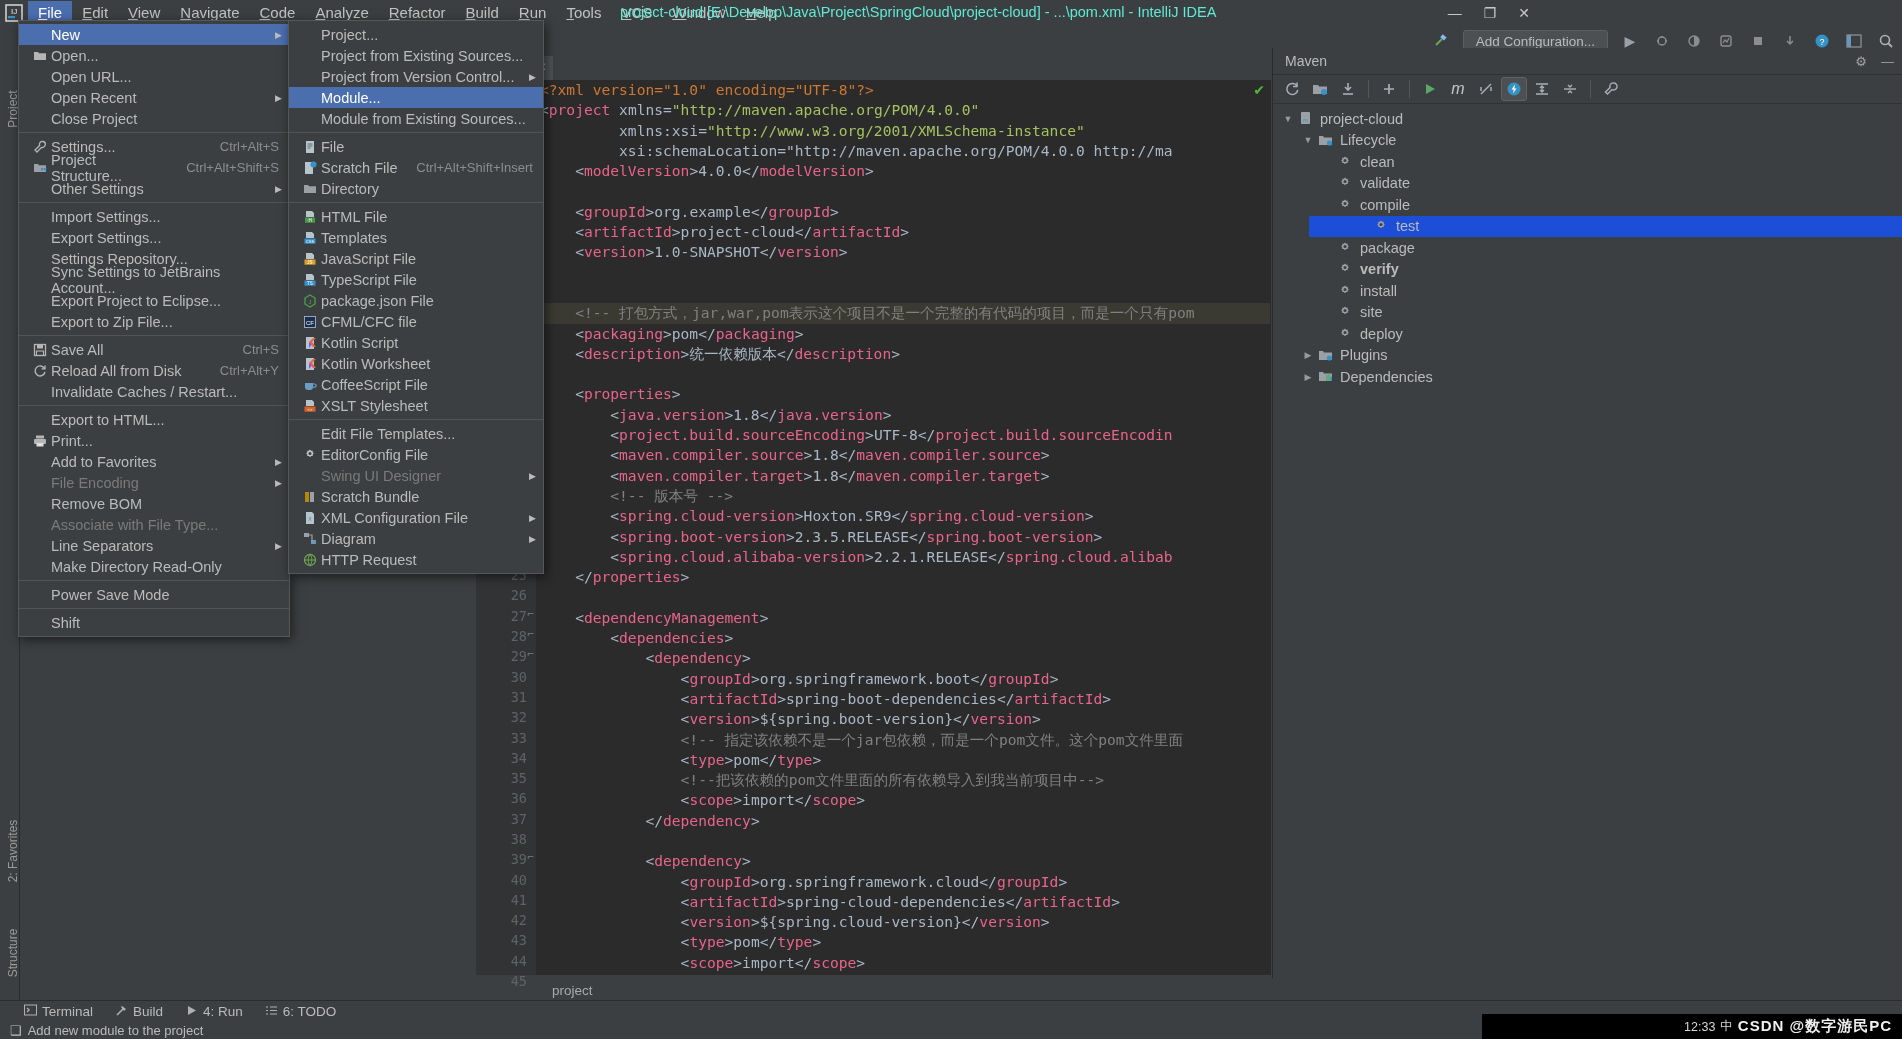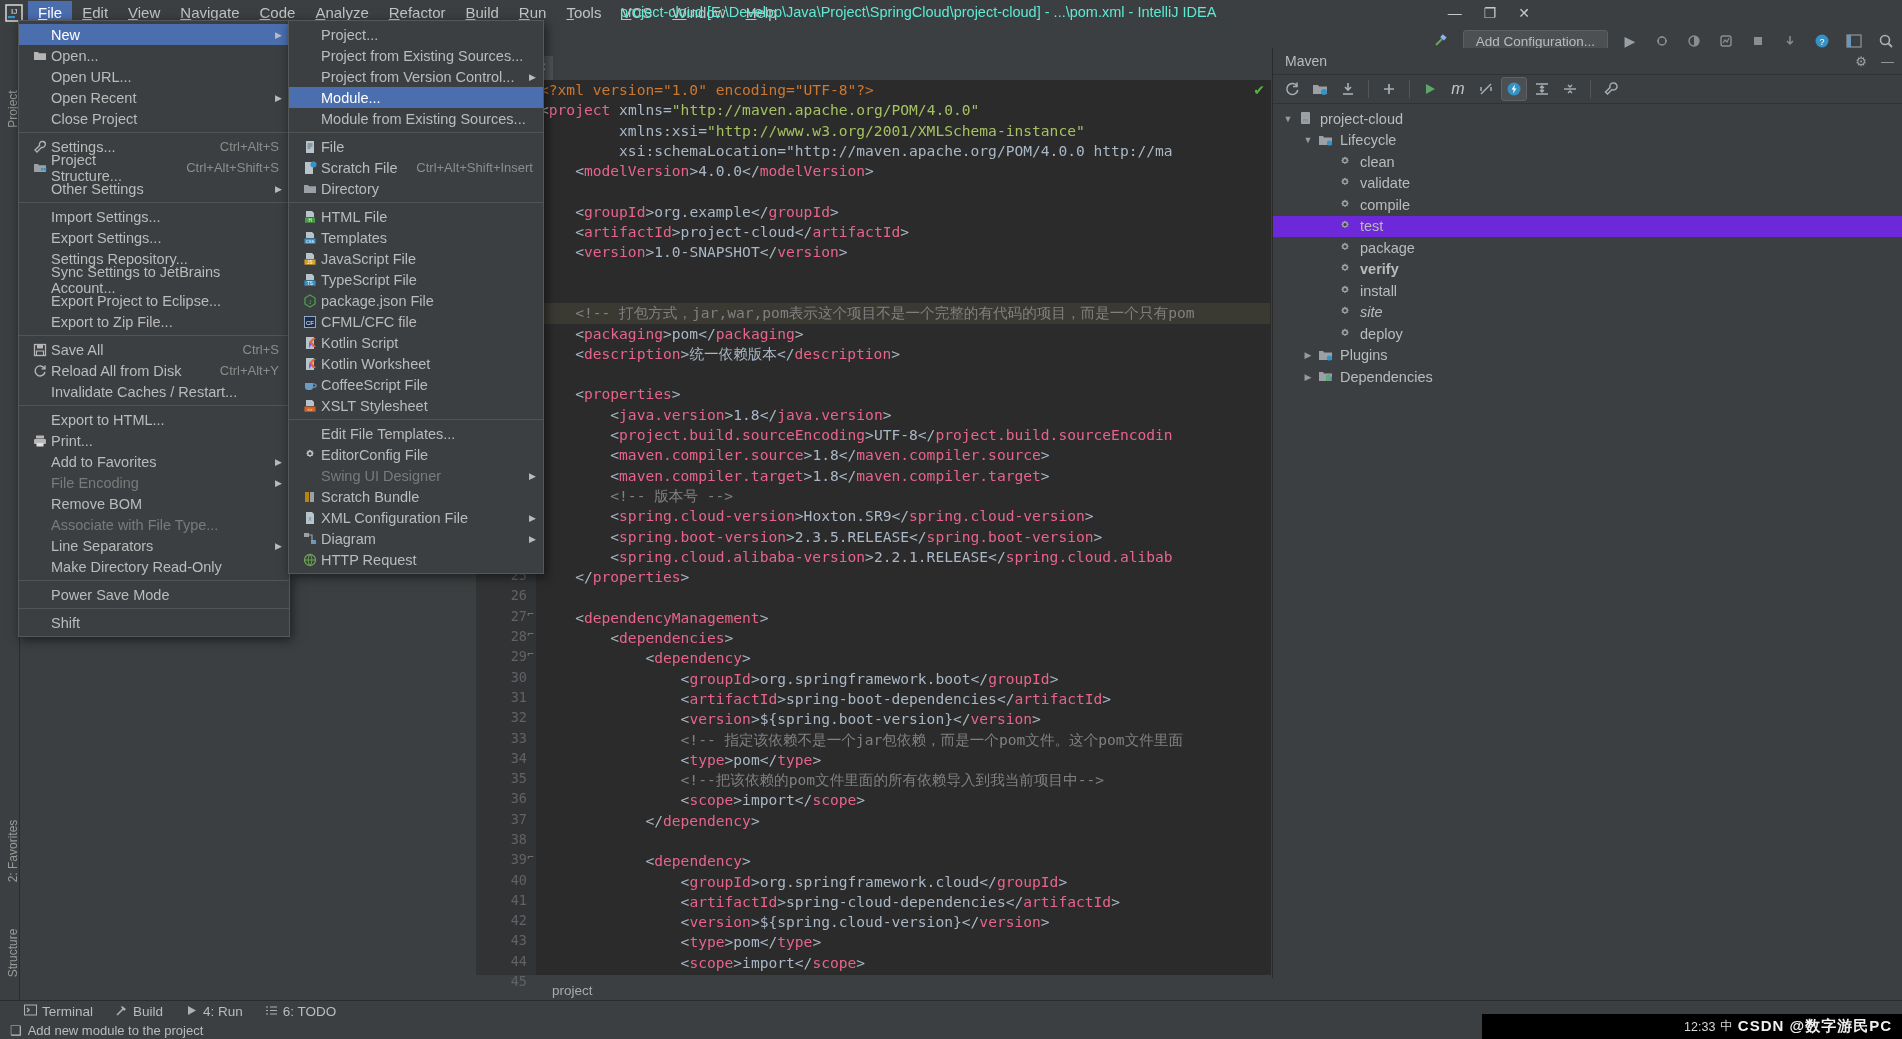--- a/index.html
+++ b/index.html
@@ -57,21 +57,21 @@
       border-left:1px solid #2b2b2b; }
   .mvn-head{ height:26px; display:flex; align-items:center; padding-left:12px; font-size:14px; color:#bbbbbb; }
   .mvn-head .cls{ position:absolute; right:8px; top:6px; display:flex; gap:14px; color:#a0a0a0; font-size:13px;}
   .mvn-tb{ height:30px; display:flex; align-items:center; gap:2px; padding-left:6px;
       border-top:1px solid #323232; border-bottom:1px solid #323232; }
   .mt{ width:26px;height:24px; display:inline-flex; align-items:center; justify-content:center; font-size:14px; color:#a6b0b8;}
   .mt.sel{ background:#4c5052; border:1px solid #5f6264; border-radius:3px; }
   .mt-sep{ width:1px;height:18px;background:#555; margin:0 5px; }
   .tree{ padding-top:4px; font-size:14.5px; color:#bbbbbb; }
   .tnode{ height:21.5px; display:flex; align-items:center; white-space:nowrap; }
-  .tnode.sel{ background:#6d28d9; }
+  .tnode.sel{ background:#1d4ed8;margin-left:36px; }
   .arrow{ width:14px; text-align:center; color:#9a9a9a; font-size:9px; }
   .ticon{ width:20px; display:inline-flex; justify-content:center; font-size:12px; }
 
   
   .popup{ position:absolute; background:#3c3f41; border:1px solid #555759; box-shadow:2px 3px 10px rgba(0,0,0,.55); z-index:90;}
   .filemenu{ left:18px; top:20px; width:272px; padding:3px 0; }
   .mi{ height:21px; display:flex; align-items:center; font-size:14.5px; color:#bbbbbb; padding:0 10px; position:relative;}
   .mi .ic{ width:22px; display:inline-flex; justify-content:center; font-size:12px; }
   .mi .lb{ flex:1; }
   .mi .sc{ color:#8c8c8c; font-size:13px; padding-left:18px; }
@@ -419,21 +419,21 @@
         <div class="tnode" style="padding-left: 48px;">
           <span class="arrow"></span>
           <span class="ticon">
             <svg width="14" height="14" viewBox="0 0 14 14">
               <path d="M7 1.6l1.1 1.1h1.6v1.6L10.8 5.4 9.7 6.5v1.6H8.1L7 9.2 5.9 8.1H4.3V6.5L3.2 5.4 4.3 4.3V2.7h1.6z" fill="#9aa0a6"></path>
               <circle cx="7" cy="5.4" r="1.5" fill="#3c3f41"></circle>
             </svg>
           </span>
           <span style="padding-left: 5px;">install</span>
         </div>
-        <div class="tnode" style="padding-left: 48px; font-style: italic;">
+        <div class="tnode" style="padding-left: 48px;">
           <span class="arrow"></span>
           <span class="ticon">
             <svg width="14" height="14" viewBox="0 0 14 14">
               <path d="M7 1.6l1.1 1.1h1.6v1.6L10.8 5.4 9.7 6.5v1.6H8.1L7 9.2 5.9 8.1H4.3V6.5L3.2 5.4 4.3 4.3V2.7h1.6z" fill="#9aa0a6"></path>
               <circle cx="7" cy="5.4" r="1.5" fill="#3c3f41"></circle>
             </svg>
           </span>
           <span style="padding-left: 5px;">site</span>
         </div>
         <div class="tnode" style="padding-left: 48px;">

